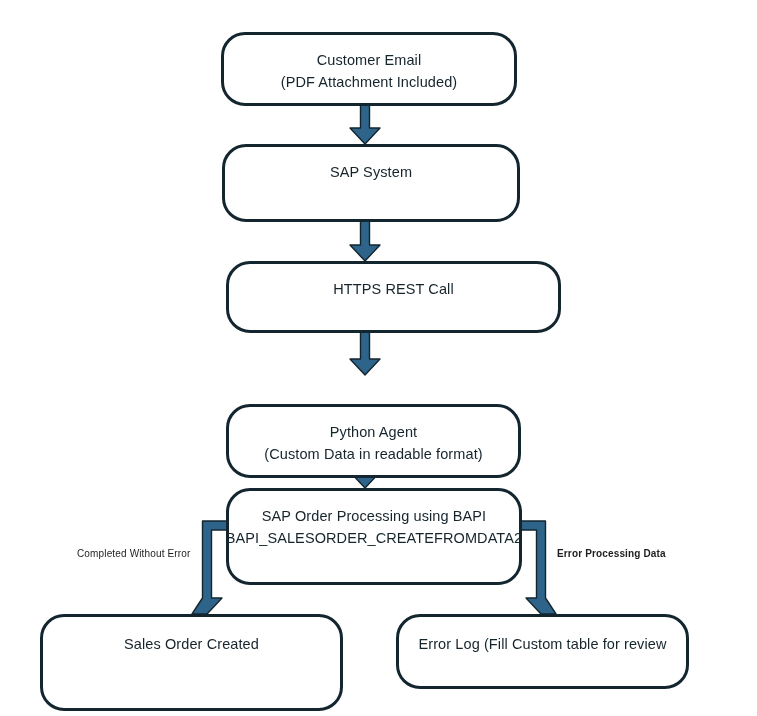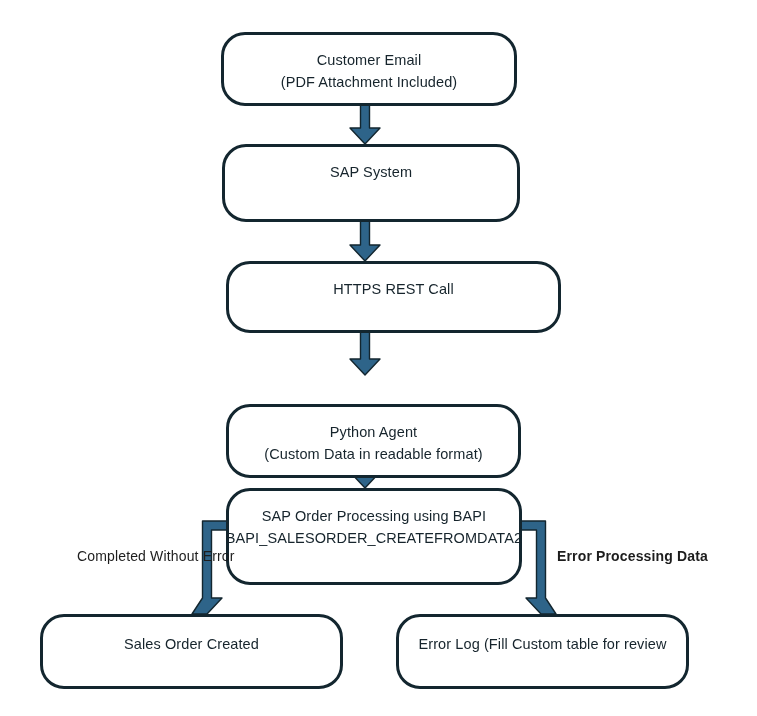--- a/index.html
+++ b/index.html
@@ -48,21 +48,21 @@
     position: absolute;
     left: 0;
     top: 0;
     width: 757px;
     height: 716px;
     pointer-events: none;
   }
   
   .branch-label {
     position: absolute;
-    font-size: 14px;
+    font-size: 10px;
     color: #1d1d1d;
     letter-spacing: 0.15px;
     white-space: nowrap;
     line-height: 1;
   }
 </style>
 </head>
 <body>
 
 <div id="canvas">
@@ -110,21 +110,21 @@
   <div class="node" style="left:226px; top:375px; width:295px; height:74px;margin-top:29px;">
     <span class="line">Python Agent</span>
     <span class="line">(Custom Data in readable format)</span>
   </div>
 
   <div class="node" style="left:226px; top:488px; width:296px; height:97px;">
     <span class="line">SAP Order Processing using BAPI</span>
     <span class="line">BAPI_SALESORDER_CREATEFROMDATA2</span>
   </div>
 
-  <div class="node pad-top-lg" style="left:40px; top:614px; width:303px; height:75px;">
+  <div class="node pad-top-lg" style="left:40px; top:614px; width:303px; height:97px;">
     <span class="line">Sales Order Created</span>
   </div>
 
   <div class="node pad-top-lg" style="left:396px; top:614px; width:293px; height:75px;">
     <span class="line">Error Log (Fill Custom table for review</span>
   </div>
 
   <div class="branch-label" style="left:77px; top:549px;">Completed Without Error</div>
 
   <div class="branch-label" style="left:557px; top:549px;font-weight:bold;">Error Processing Data</div>

